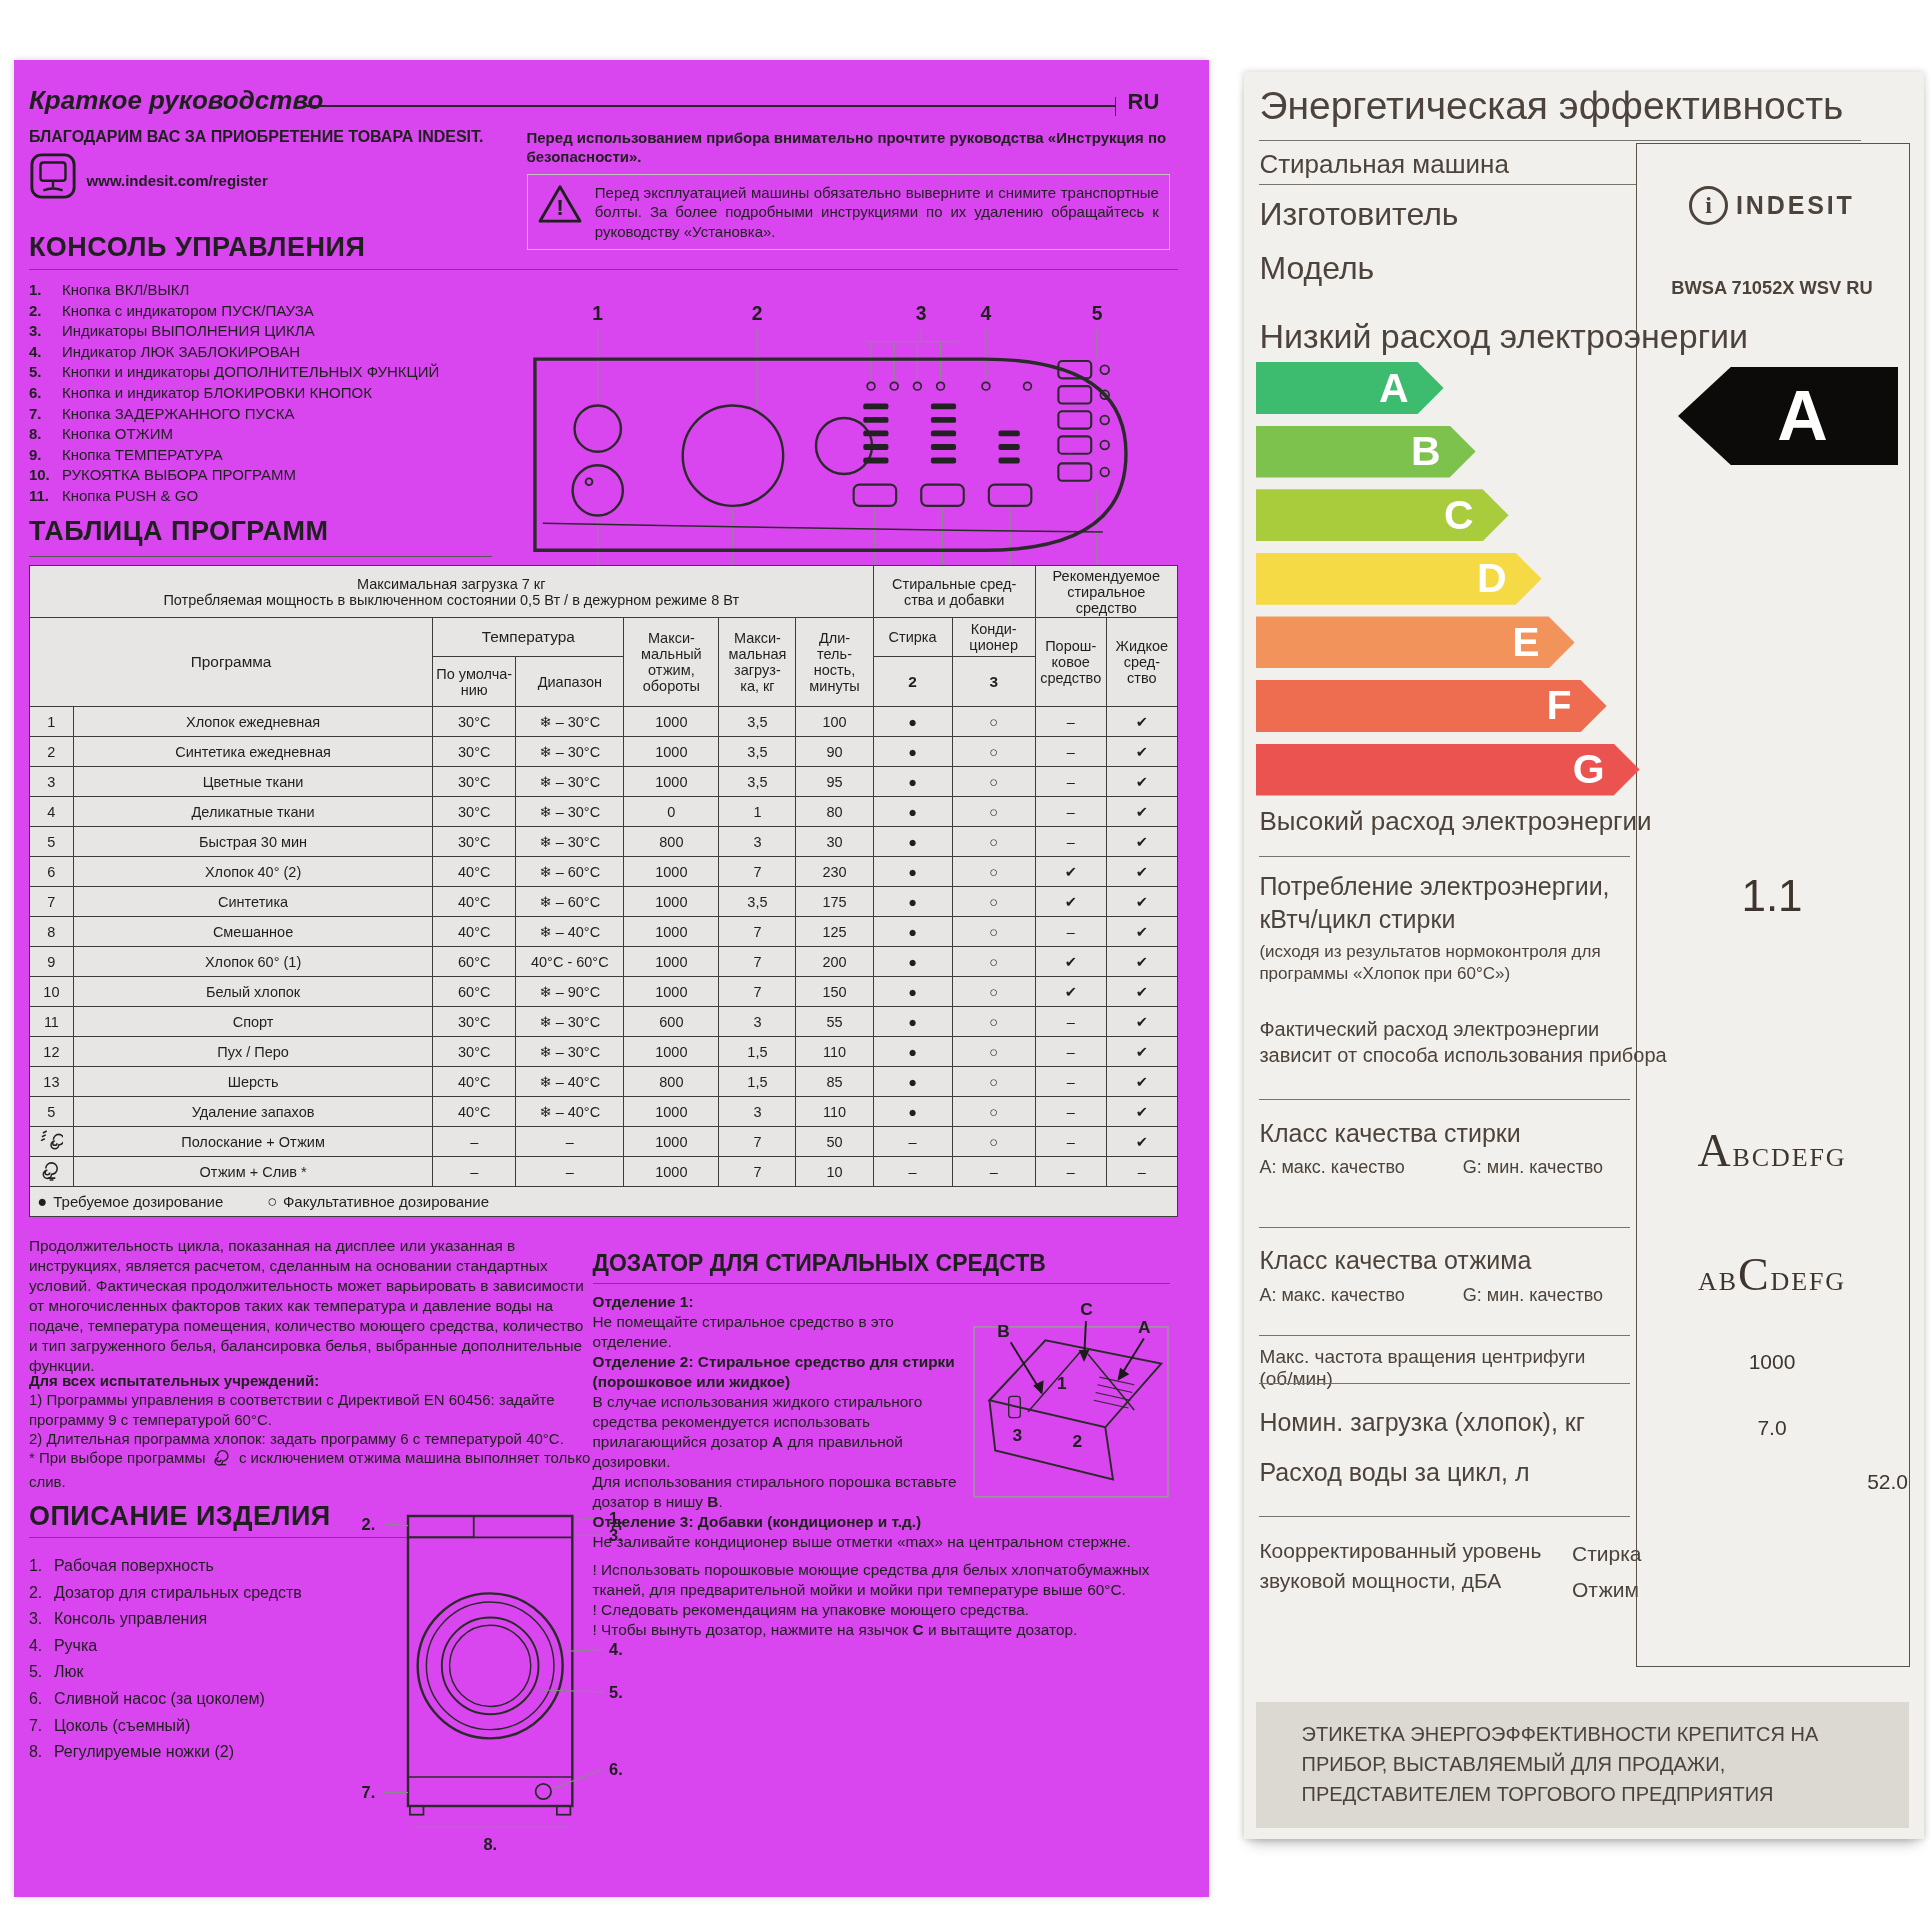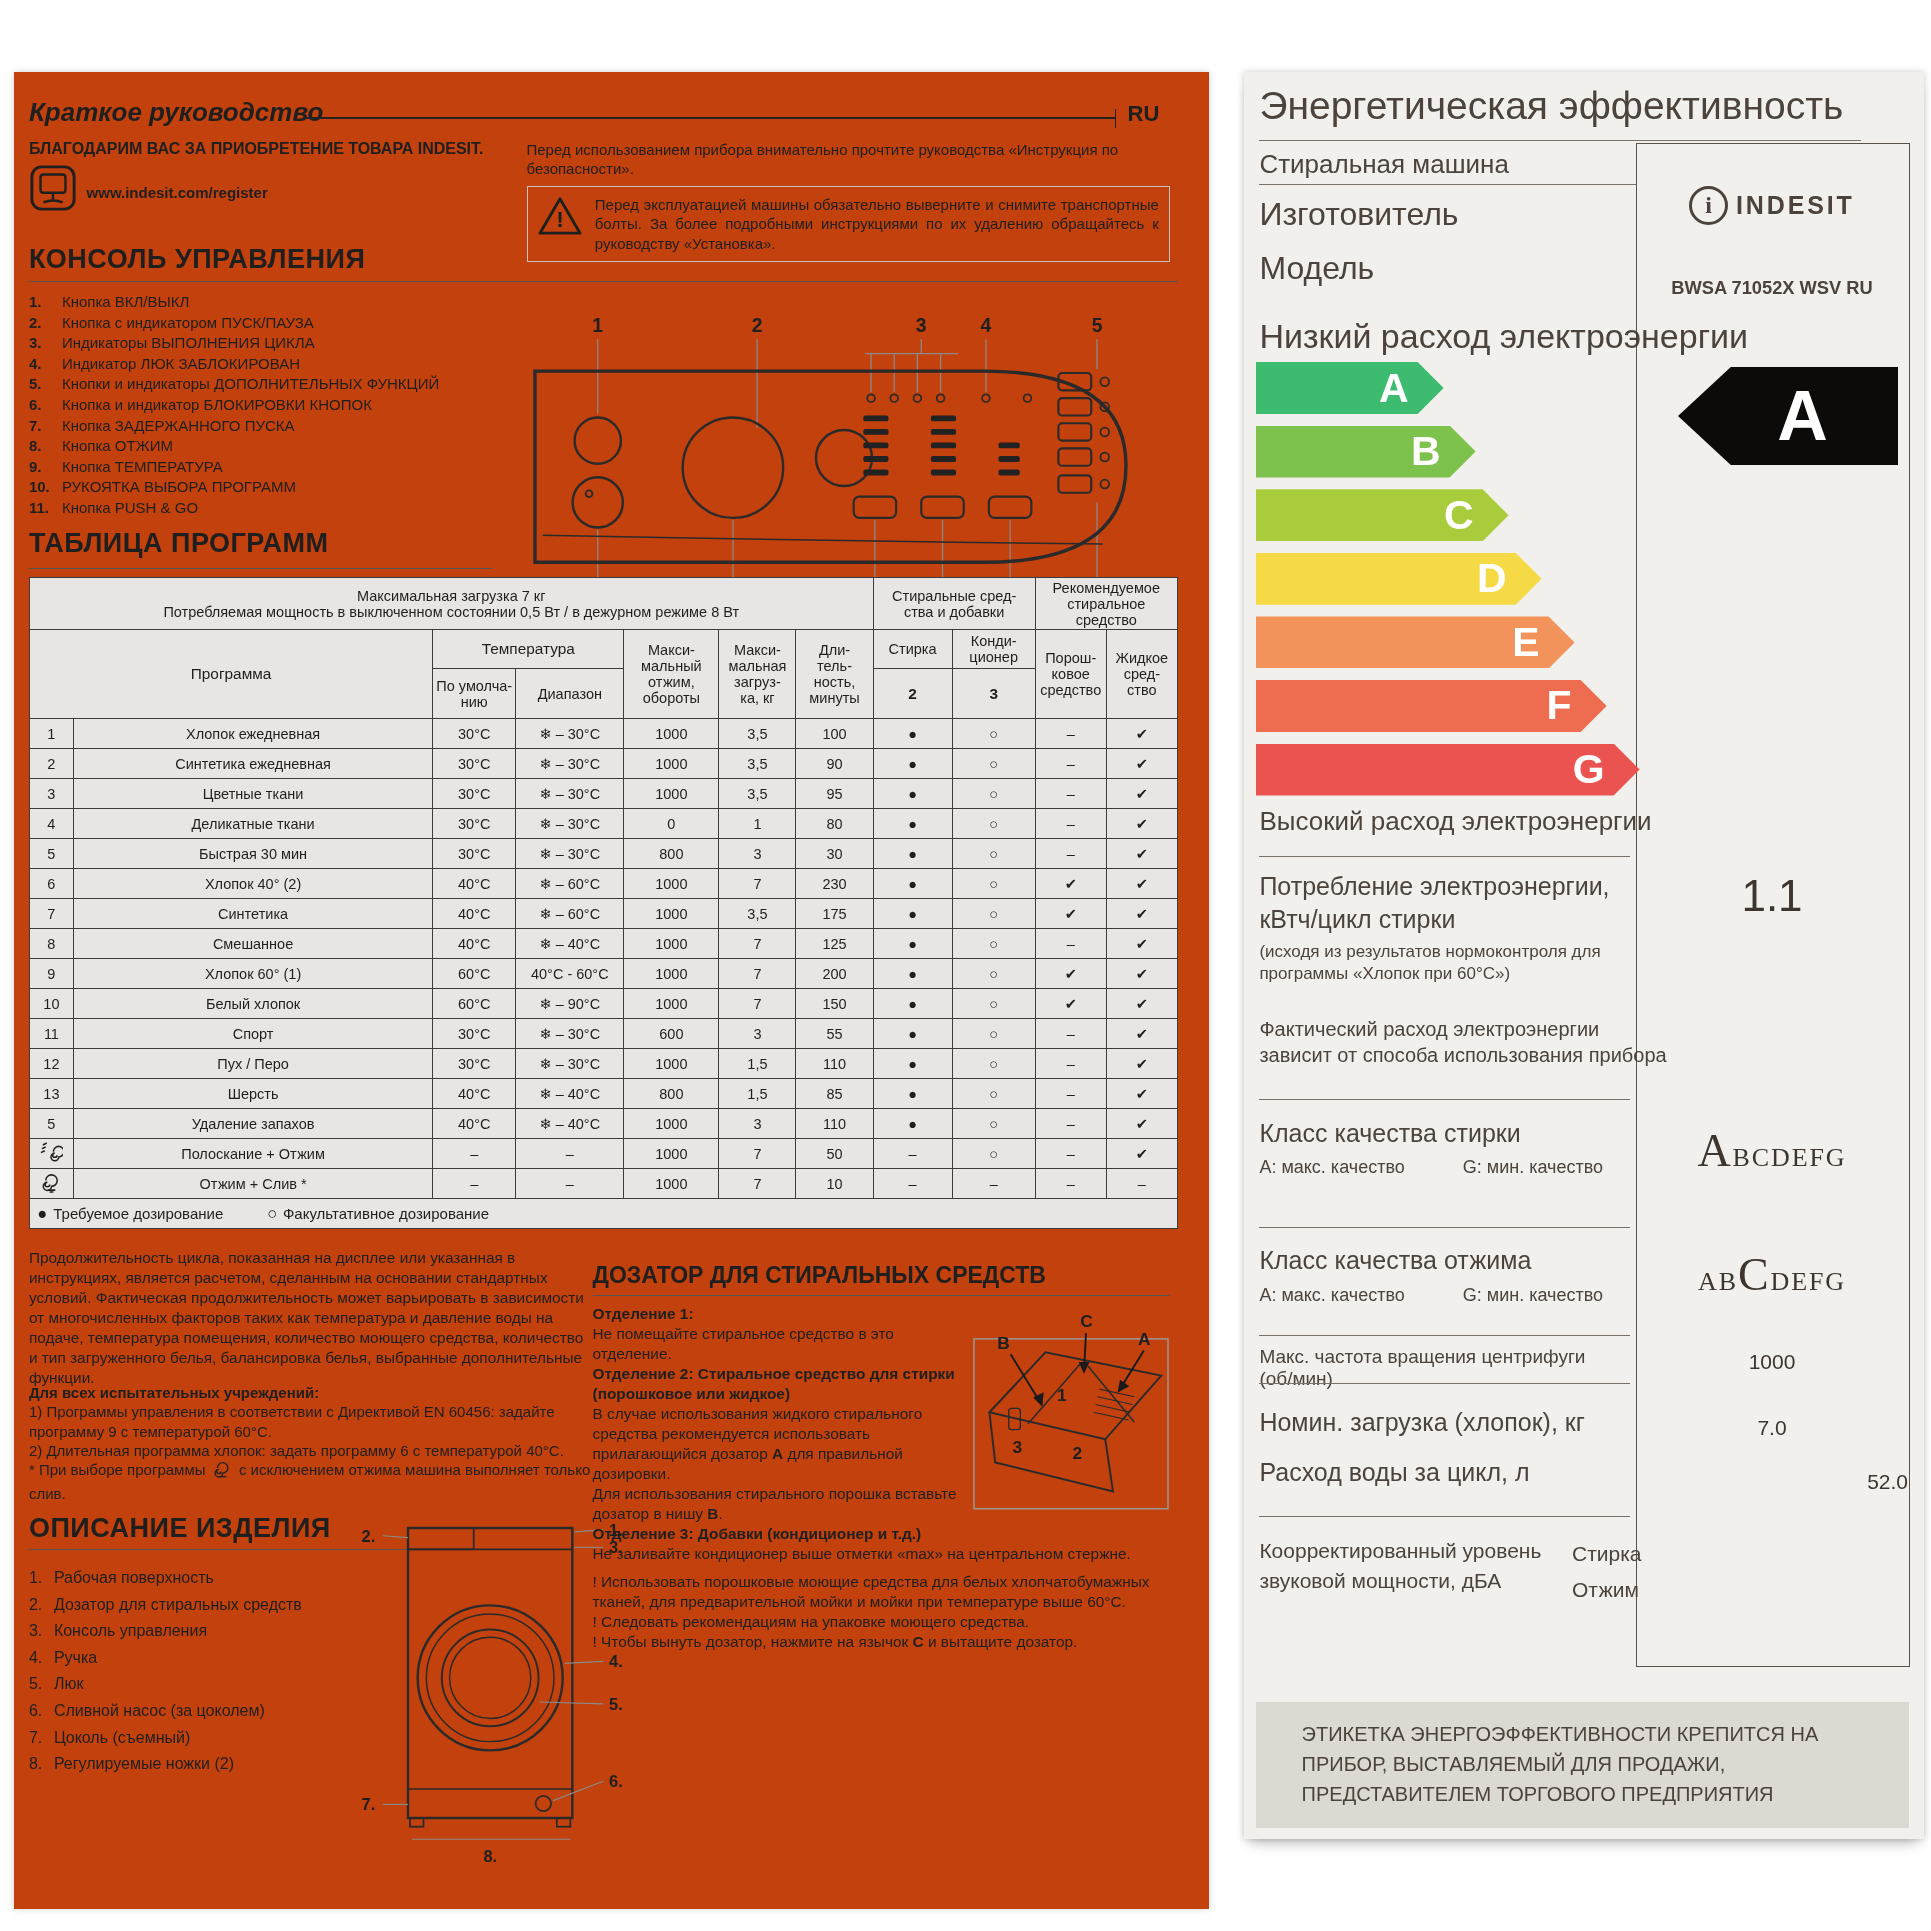--- a/index.html
+++ b/index.html
@@ -2,34 +2,34 @@
 <html><head>
 <meta charset="utf-8">
 <style>
   html,body{margin:0;padding:0;}
   body{width:1931px;height:1931px;background:#ffffff;position:relative;
        font-family:"Liberation Sans",sans-serif;color:#1f1f1f;}
   .abs{position:absolute;}
   .prewrap{white-space:pre-line;}
 
   
-  .page-left{position:absolute;left:13.5px;top:72px;width:1195px;height:1837px;
-    background:#c2410c;box-shadow:0 0 6.8px rgba(0,0,0,.18);overflow:hidden;}
+  .page-left{position:absolute;left:13.5px;top:60px;width:1195px;height:1837px;
+    background:#d946ef;box-shadow:0 0 6.8px rgba(0,0,0,.18);overflow:hidden;}
   .pl-header-title{left:15.4px;top:25px;font-size:26px;font-weight:bold;font-style:italic;}
   .pl-header-rule{left:290px;top:45px;width:811px;height:1.9px;background:#222;}
   .pl-header-tick{left:1101px;top:37px;width:1.9px;height:19.3px;background:#222;}
   .pl-ru{left:1114px;top:29px;font-size:22px;font-weight:bold;}
 
   .intro-left{left:15.4px;top:68px;width:488px;}
   .intro-thanks{font-size:16px;font-weight:bold;margin-bottom:5.8px;}
   .intro-row{display:flex;gap:9.7px;}
   .intro-text{font-size:15px;line-height:19.3px;}
   .intro-url{font-weight:bold;}
   .intro-right{left:513px;top:68px;width:643px;}
-  .warn-bold{font-size:15px;font-weight:normal;line-height:19.3px;margin-bottom:7.7px;}
+  .warn-bold{font-size:15px;font-weight:bold;line-height:19.3px;margin-bottom:7.7px;}
   .warn-box{border:1px solid #c3c2bf;padding:7.7px 9.7px;display:flex;gap:11.6px;align-items:flex-start;}
   .warn-text{font-size:15px;line-height:19.3px;text-align:justify;}
 
   .sec-head{font-size:27px;font-weight:bold;letter-spacing:0.5px;}
   .sec-rule{height:1.4px;background:#555;}
 
   .console-list{left:15.4px;top:220px;width:488px;}
   .c-item{display:flex;font-size:15px;line-height:20.6px;}
   .c-num{font-weight:bold;width:33px;flex:none;}
 

